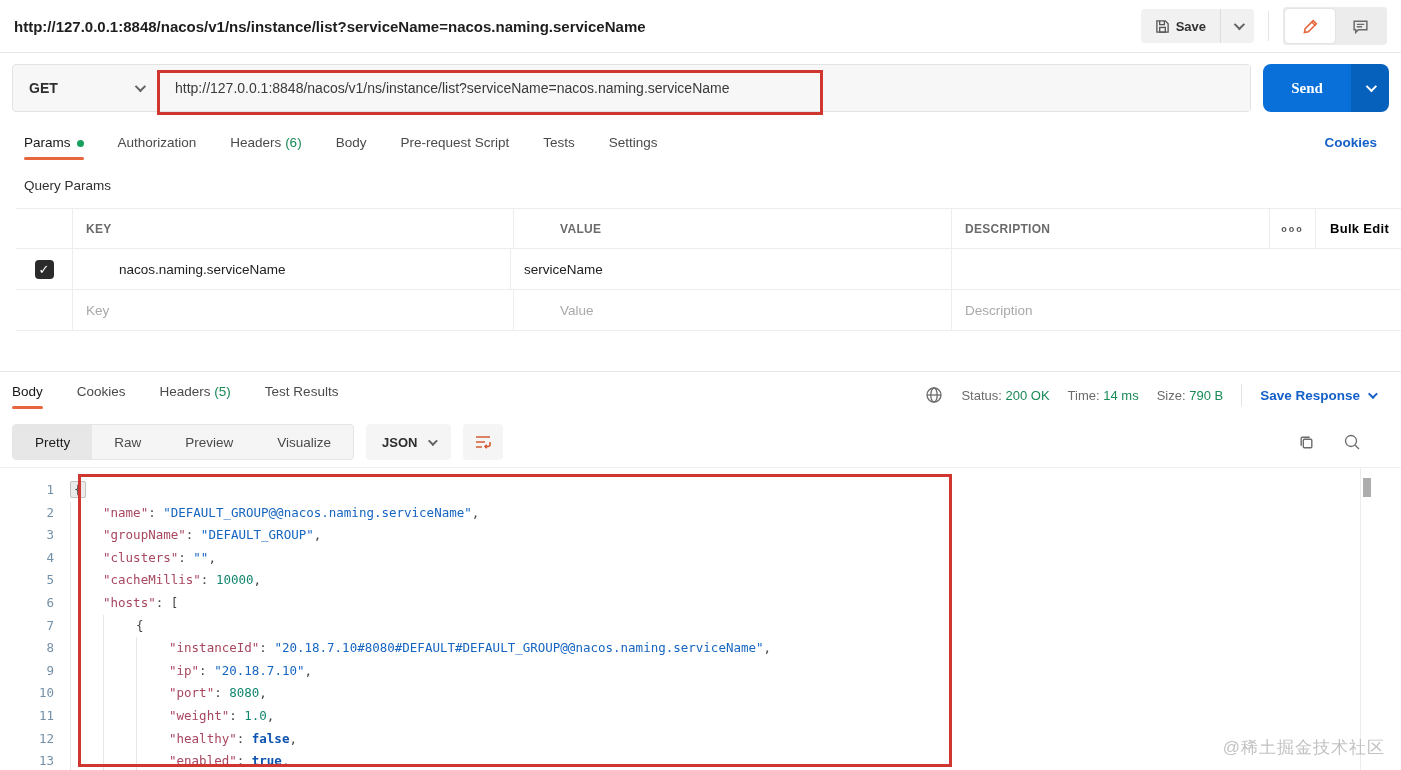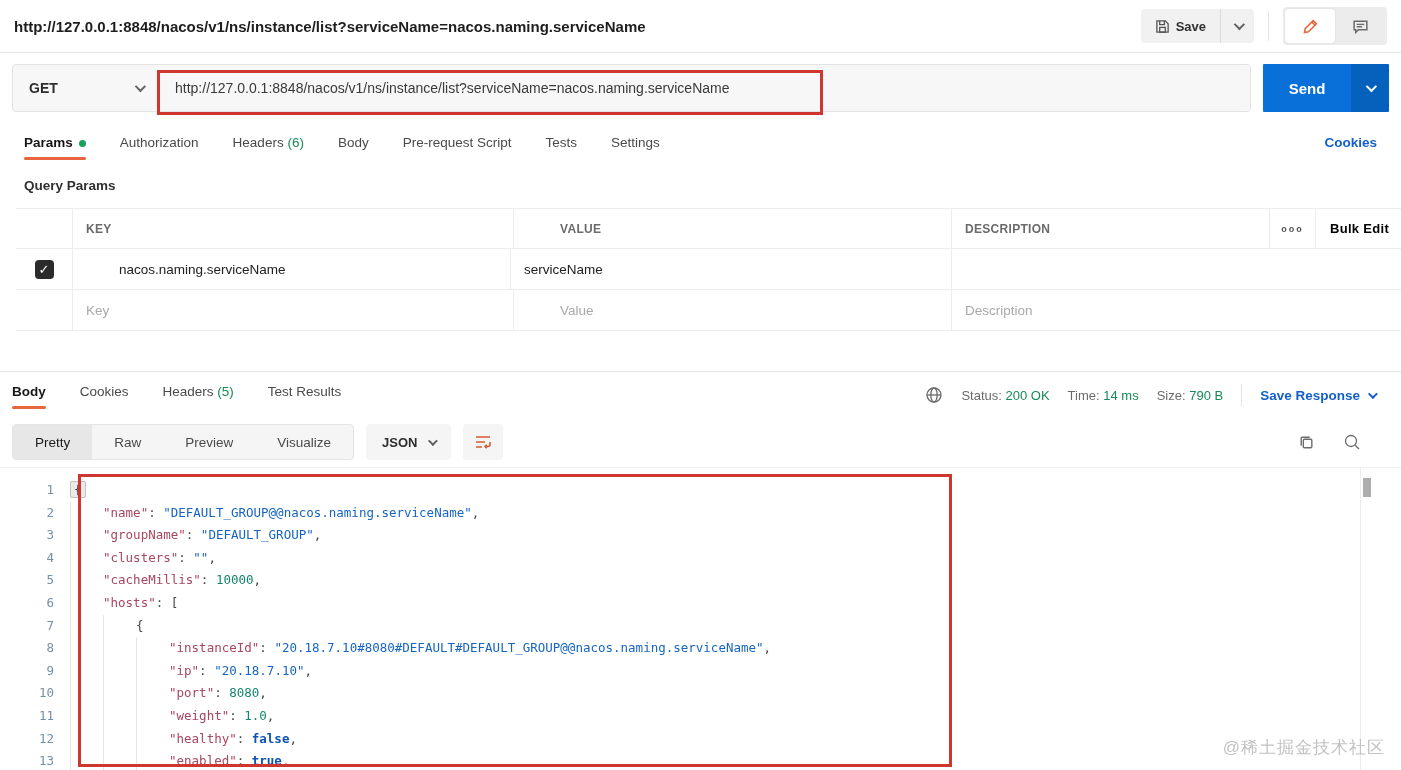--- a/index.html
+++ b/index.html
@@ -31,41 +31,41 @@
   
   .reqrow { position:absolute; top:53px; left:0; right:0; height:70px;
             display:flex; align-items:center; padding:0 12px; gap:12px; }
   .urlbar { flex:1; display:flex; align-items:stretch; height:48px; background:#f7f7f7;
             border:1px solid #e3e3e3; border-radius:4px; overflow:hidden; }
   .method { width:146px; display:flex; align-items:center; justify-content:space-between;
             padding:0 16px; cursor:pointer; }
   .method span { font-size:14px; font-weight:bold; color:#2e2e2e; }
   .url-input { flex:1; border:none; outline:none; background:#f7f7f7; font-size:14px;
                color:#3a3a3a; padding:0 16px; font-family:"Liberation Sans",sans-serif; }
-  .send-btn { width:126px; height:48px; display:flex; border-radius:1px; overflow:hidden; cursor:pointer; }
+  .send-btn { width:126px; height:48px; display:flex; border-radius:8px; overflow:hidden; cursor:pointer;font-family:Liberation Serif, serif; }
   .send-main { flex:1; background:#0870d8; color:#fff; font-size:15px; font-weight:bold;
                display:flex; align-items:center; justify-content:center; }
   .send-caret { width:38px; background:#0661bd; display:flex; align-items:center; justify-content:center; }
 
   
   .tabsrow { position:absolute; top:123px; left:0; right:0; height:45px;
              display:flex; align-items:flex-start; padding:0 24px; }
   .rtab { font-size:13.5px; color:#4a4a4a; padding:12px 0 10px 0; margin-right:34px;
           cursor:pointer; position:relative; white-space:nowrap; }
-  .rtab.active { color:#171717;font-weight:bold; }
+  .rtab.active { color:#171717; }
   .rtab.active::after { content:""; position:absolute; left:0; right:0; bottom:0;
                         height:3px; background:#e8663d; border-radius:2px; }
   .dot { display:inline-block; width:7px; height:7px; border-radius:50%; background:#18a05e;
          margin-left:6px; vertical-align:middle; }
   .count-green { color:#188a56; }
   .cookies-link { margin-left:auto; font-size:13.5px; font-weight:bold; color:#1460c8;
                   padding-top:12px; cursor:pointer; }
 
   
-  .qplabel { position:absolute; top:168px; left:24px; font-size:13.5px; font-weight:bold; color:#303030;
+  .qplabel { position:absolute; top:168px; left:24px; font-size:13.5px; font-weight:normal; color:#303030;
              padding-top:10px; }
   .ptable { position:absolute; top:208px; left:16px; width:1388px; font-size:13.5px; }
   .prow { display:flex; height:41px; border-bottom:1px solid #ededed; align-items:stretch; }
   .prow.phead { border-top:1px solid #ededed; }
   .pcell { display:flex; align-items:center; padding:0 13px; border-left:1px solid #ededed; }
   .pcell.cbx { width:56px; border-left:none; justify-content:center; }
   .pcell.ckey { width:441px; }
   .pcell.cval { width:438px;padding-left:46px; }
   .pcell.cdesc { flex:1; }
   .pcell.cmore { width:46px; justify-content:center; }

